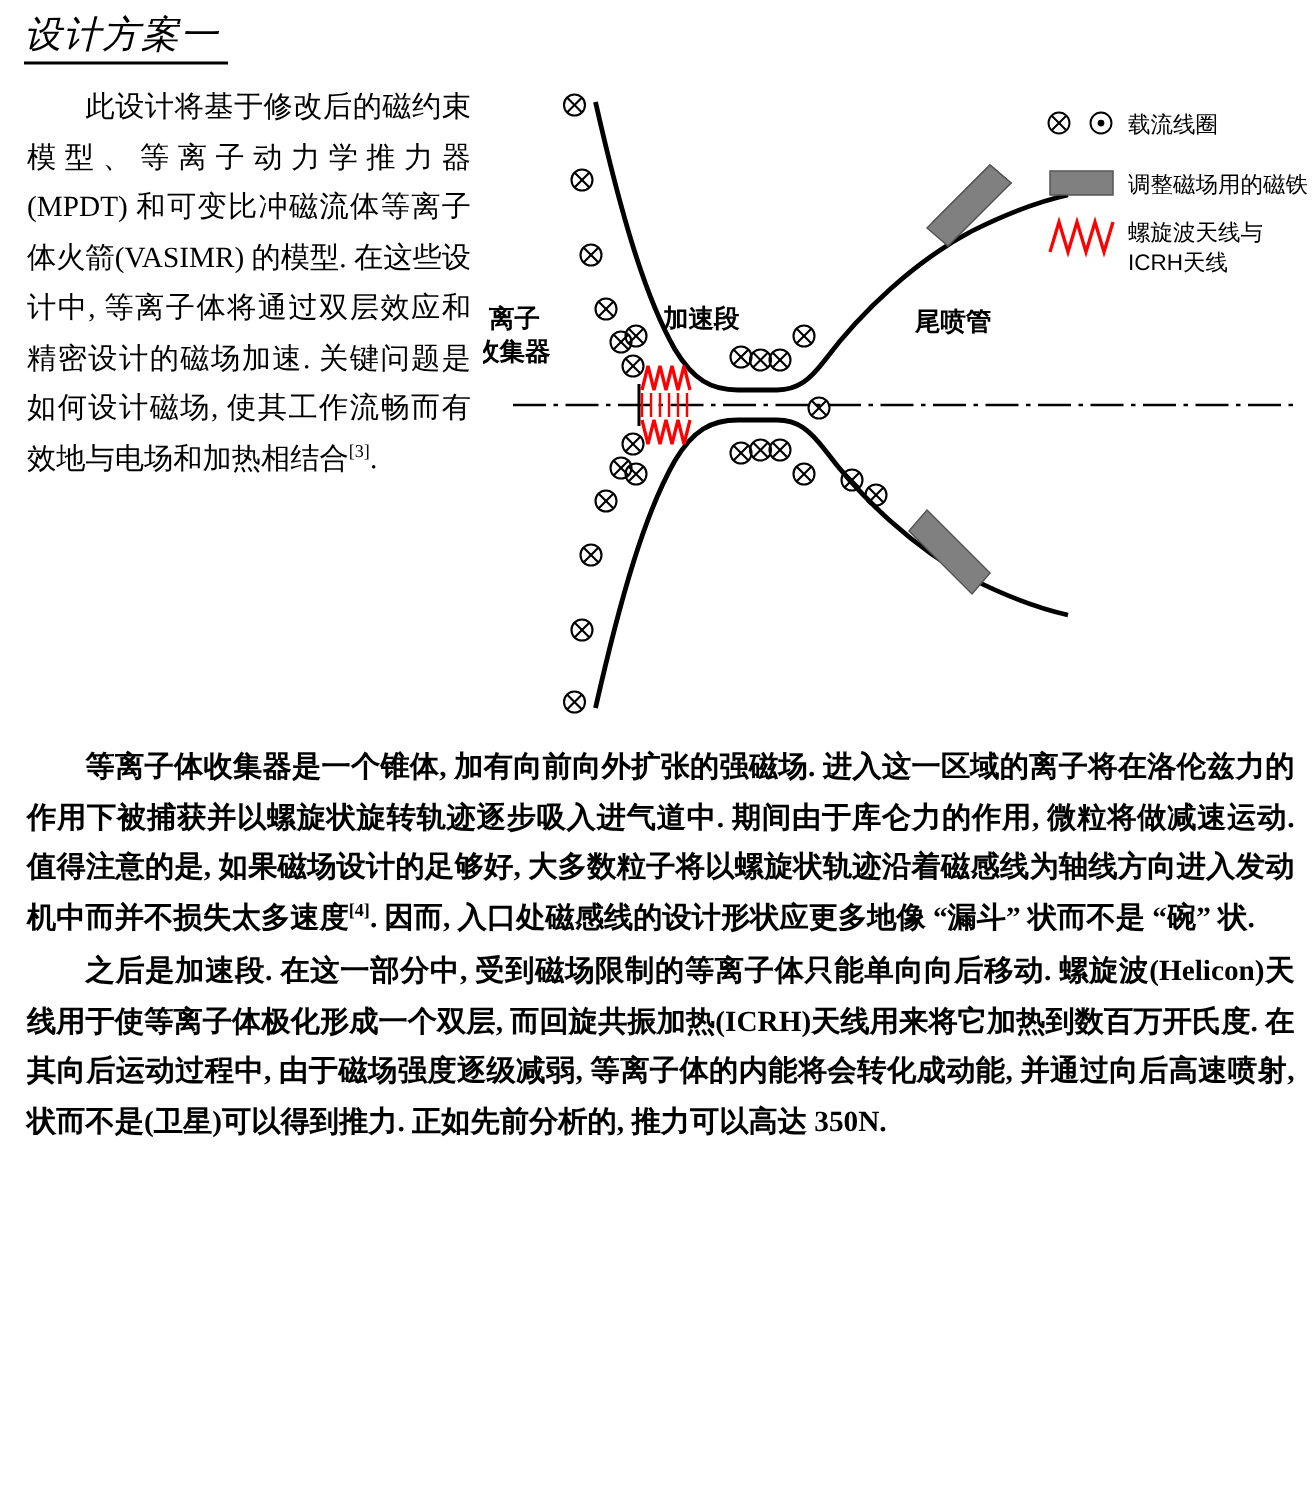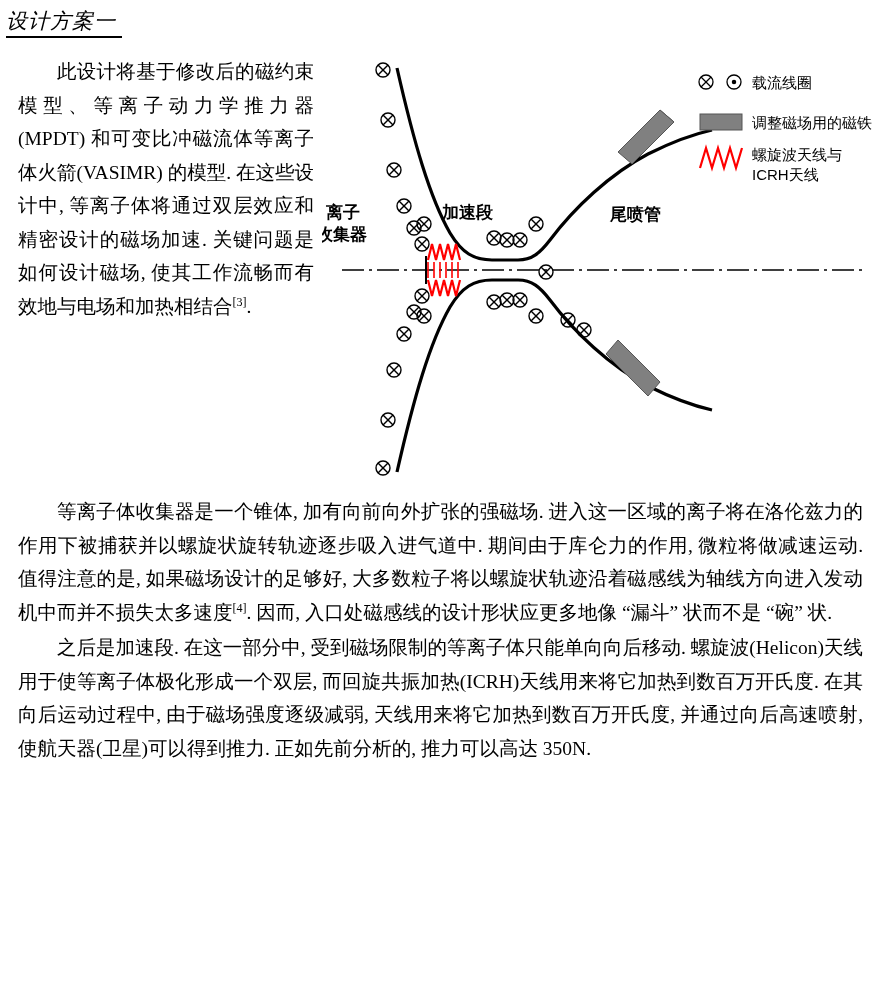--- a/index.html
+++ b/index.html
@@ -16,23 +16,23 @@
     overflow: hidden;
   }
   .page {
     position: relative;
     width: 876px;
     height: 1005px;
     padding: 0;
   }
   .title {
     position: absolute;
-    left: 6px;
+    left: 16px;
     top: 8px;
-    font-size: 21px;
+    font-size: 25px;
     font-style: italic;
     font-family: Liberation Serif, serif;
     letter-spacing: 1px;
     border-bottom: 2px solid #000;
     padding-bottom: 2px;
     padding-right: 6px;
     line-height: 1.25;
   }
   .col-left {
     position: absolute;
@@ -60,20 +60,21 @@
   }
   .body-text {
     position: absolute;
     left: 18px;
     top: 495px;
     width: 845px;
     font-size: 19.5px;
     line-height: 1.72;
     text-align: justify;
     text-justify: inter-ideograph;
+    font-weight: bold;
   }
   .body-text p {
     margin: 0 0 2px 0;
     text-indent: 2em;
   }
   sup {
     font-size: 0.62em;
     vertical-align: super;
   }
   .legend-text {
@@ -282,16 +283,16 @@
           <path d="M 378 120 L 384 100 L 390 120 L 396 100 L 402 120 L 408 100 L 414 120 L 420 100" fill="none" stroke="#ff0000" stroke-width="2.2"></path>
         </g>
         <text class="legend-text" x="430" y="112">螺旋波天线与</text>
         <text class="legend-text" x="430" y="132">ICRH天线</text>
       </g>
     </svg>
   </div>
 
   <div class="body-text">
     <p><span>等离子体收集器是一个锥体, 加有向前向外扩张的强磁场. 进入这一区域的离子将在洛伦兹力的作用下被捕获并以螺旋状旋转轨迹逐步吸入进气道中. 期间由于库仑力的作用, 微粒将做减速运动. 值得注意的是, 如果磁场设计的足够好, 大多数粒子将以螺旋状轨迹沿着磁感线为轴线方向进入发动机中而并不损失太多速度</span><sup>[4]</sup><span>. 因而, 入口处磁感线的设计形状应更多地像 “漏斗” 状而不是 “碗” 状.</span></p>
-    <p>之后是加速段. 在这一部分中, 受到磁场限制的等离子体只能单向向后移动. 螺旋波(Helicon)天线用于使等离子体极化形成一个双层, 而回旋共振加热(ICRH)天线用来将它加热到数百万开氏度. 在其向后运动过程中, 由于磁场强度逐级减弱, 天线用来将它加热到数百万开氏度, 并通过向后高速喷射, 使航天器(卫星)可以得到推力. 正如先前分析的, 推力可以高达 350N.</p>
+    <p>之后是加速段. 在这一部分中, 受到磁场限制的等离子体只能单向向后移动. 螺旋波(Helicon)天线用于使等离子体极化形成一个双层, 而回旋共振加热(ICRH)天线用来将它加热到数百万开氏度. 在其向后运动过程中, 由于磁场强度逐级减弱, 等离子体的内能将会转化成动能, 并通过向后高速喷射, 状而不是(卫星)可以得到推力. 正如先前分析的, 推力可以高达 350N.</p>
   </div>
 
 </div>
 
 </body></html>

